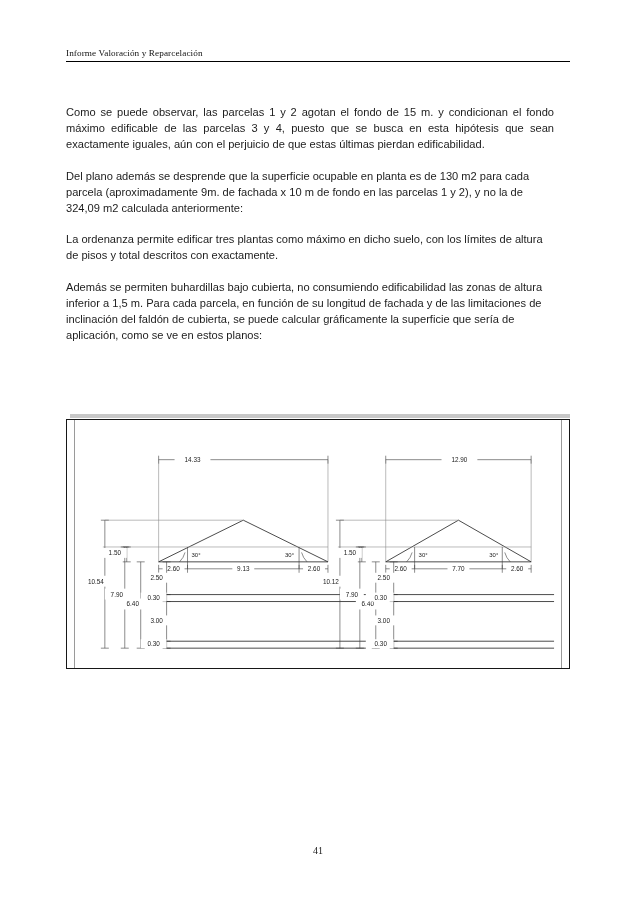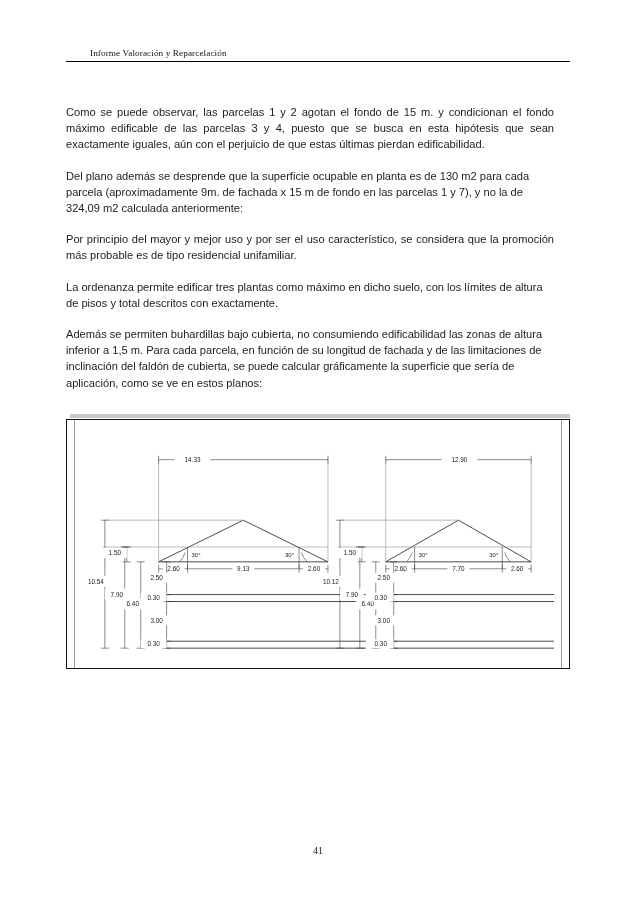--- a/index.html
+++ b/index.html
@@ -31,21 +31,20 @@
     width: 504px;
   }
   .doc-header-row {
     display: flex;
     align-items: baseline;
     font-family: "Liberation Serif", serif;
     font-size: 9.2px;
     letter-spacing: 0.1px;
     color: #111;
     white-space: nowrap;
-    margin-left: 24px;
   }
   .header-left { flex: 0 0 auto; }
   .header-right {
     margin-left: 68px;
     flex: 0 0 auto;
   }
   .header-rule {
     margin-top: 3px;
     border-top: 1.2px solid #000;
     width: 100%;
@@ -136,22 +135,21 @@
 
   <div class="doc-header">
     <div class="doc-header-row">
       <span class="header-left">Informe Valoración y Reparcelación</span>
     </div>
     <div class="header-rule"></div>
   </div>
 
   <div class="body-text">
     <p class="para">Como se puede observar, las parcelas 1 y 2 agotan el fondo de 15 m. y condicionan el fondo máximo edificable de las parcelas 3 y 4, puesto que se busca en esta hipótesis que sean exactamente iguales, aún con el perjuicio de que estas últimas pierdan edificabilidad.</p>
-    <p class="para loose">Del plano además se desprende que la superficie ocupable en planta es de 130 m2 para cada parcela (aproximadamente 9m. de fachada x 15 m de fondo en las parcelas 1 y 7), y no la de 324,09 m2 calculada anteriormente:</p>
-    <p class="para">Por principio del mayor y mejor uso y por ser el uso característico, se considera que la promoción más probable es de tipo residencial unifamiliar.</p>
+    <p class="para loose">Del plano además se desprende que la superficie ocupable en planta es de 130 m2 para cada parcela (aproximadamente 9m. de fachada x 10 m de fondo en las parcelas 1 y 2), y no la de 324,09 m2 calculada anteriormente:</p>
     <p class="para loose">La ordenanza permite edificar tres plantas como máximo en dicho suelo, con los límites de altura de pisos y total descritos con exactamente.</p>
     <p class="para last loose">Además se permiten buhardillas bajo cubierta, no consumiendo edificabilidad las zonas de altura inferior a 1,5 m. Para cada parcela, en función de su longitud de fachada y de las limitaciones de inclinación del faldón de cubierta, se puede calcular gráficamente la superficie que sería de aplicación, como se ve en estos planos:</p>
   </div>
 
   <div class="frame-shadow-top"></div>
   <div class="drawing-frame">
     <div class="frame-inner-left"></div>
     <div class="frame-inner-right"></div>
 
     <div class="drawing-canvas">

